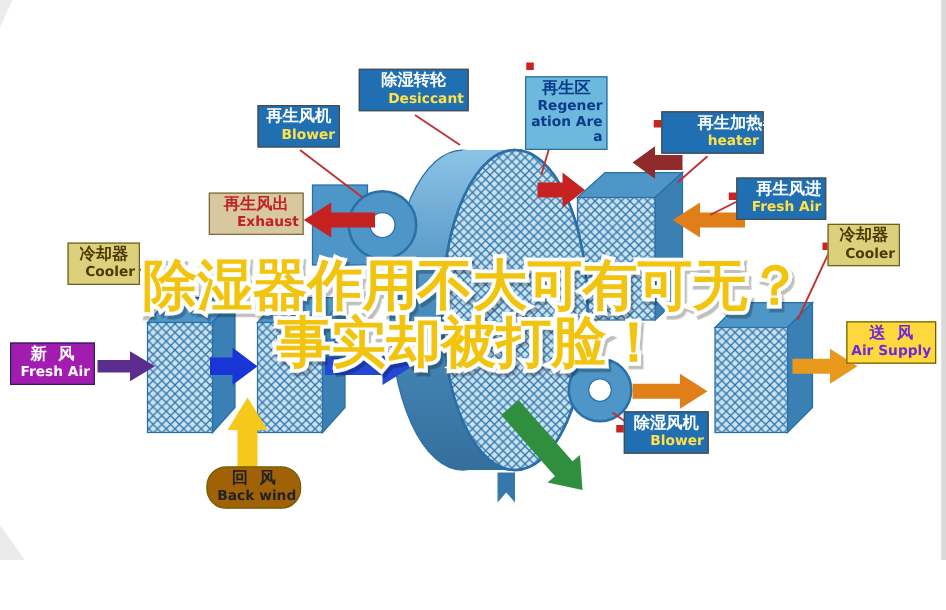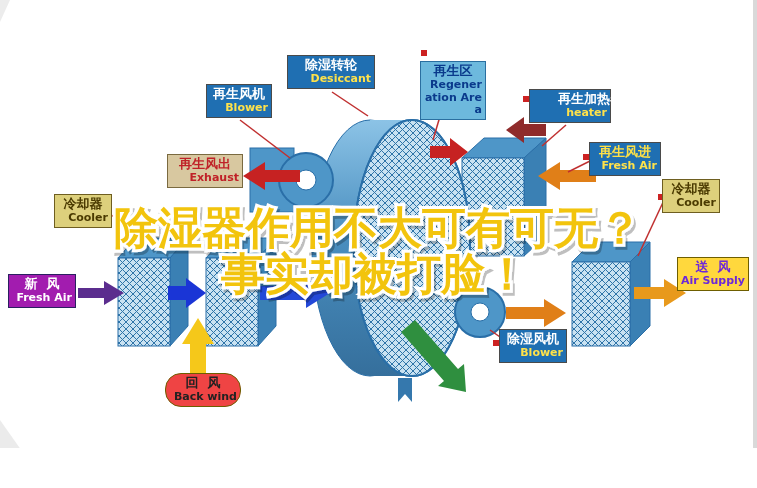--- a/index.html
+++ b/index.html
@@ -14,26 +14,26 @@
     border:1px solid #4a4a4a;text-align:center;
     font-weight:bold;line-height:1.15;padding:2px 3px;
   }
   .lbl .zh{display:block;font-size:13px;white-space:pre;}
   .lbl .en{display:block;font-size:11px;text-align:right;}
   .v-blue{background:#1f6fb2;color:#ffffff;}
   .v-blue .en{color:#ffe24a;}
   .v-ltblue{background:#6db9dd;color:#0a3a8c;border-color:#2a6fa0;}
   .v-ltblue .en{word-break:break-all;}
   .v-bluefresh{background:#1f6fb2;}
-  .v-bluefresh .zh{color:#fde047;}
+  .v-bluefresh .zh{color:#ffffff;text-align:right;}
   .v-bluefresh .en{color:#ffe24a;}
   .v-khaki{background:#ddd07c;color:#4a3a00;border-color:#6e5e20;}
   .v-tan{background:#d8c8a0;color:#c02128;border-color:#7a6a40;}
   .v-purple{background:#a21caf;color:#ffffff;border-color:#2a2060;}
-  .v-yellow{background:#ef4444;color:#222222;border-color:#6e5e00;border-radius:16px;}
+  .v-yellow{background:#a16207;color:#222222;border-color:#6e5e00;border-radius:16px;}
   .v-yellow2{background:#ffd83d;color:#6d28d9;border-color:#6e5e00;}
   .v-green{background:#2f9e4f;color:#ffffff;border-color:#1c6a32;}
   #overlay{z-index:3;pointer-events:none;}
 </style>
 </head>
 <body>
 
 <div id="stage">
 
   <svg id="diagram" width="757" height="488" viewBox="0 0 757 488">

